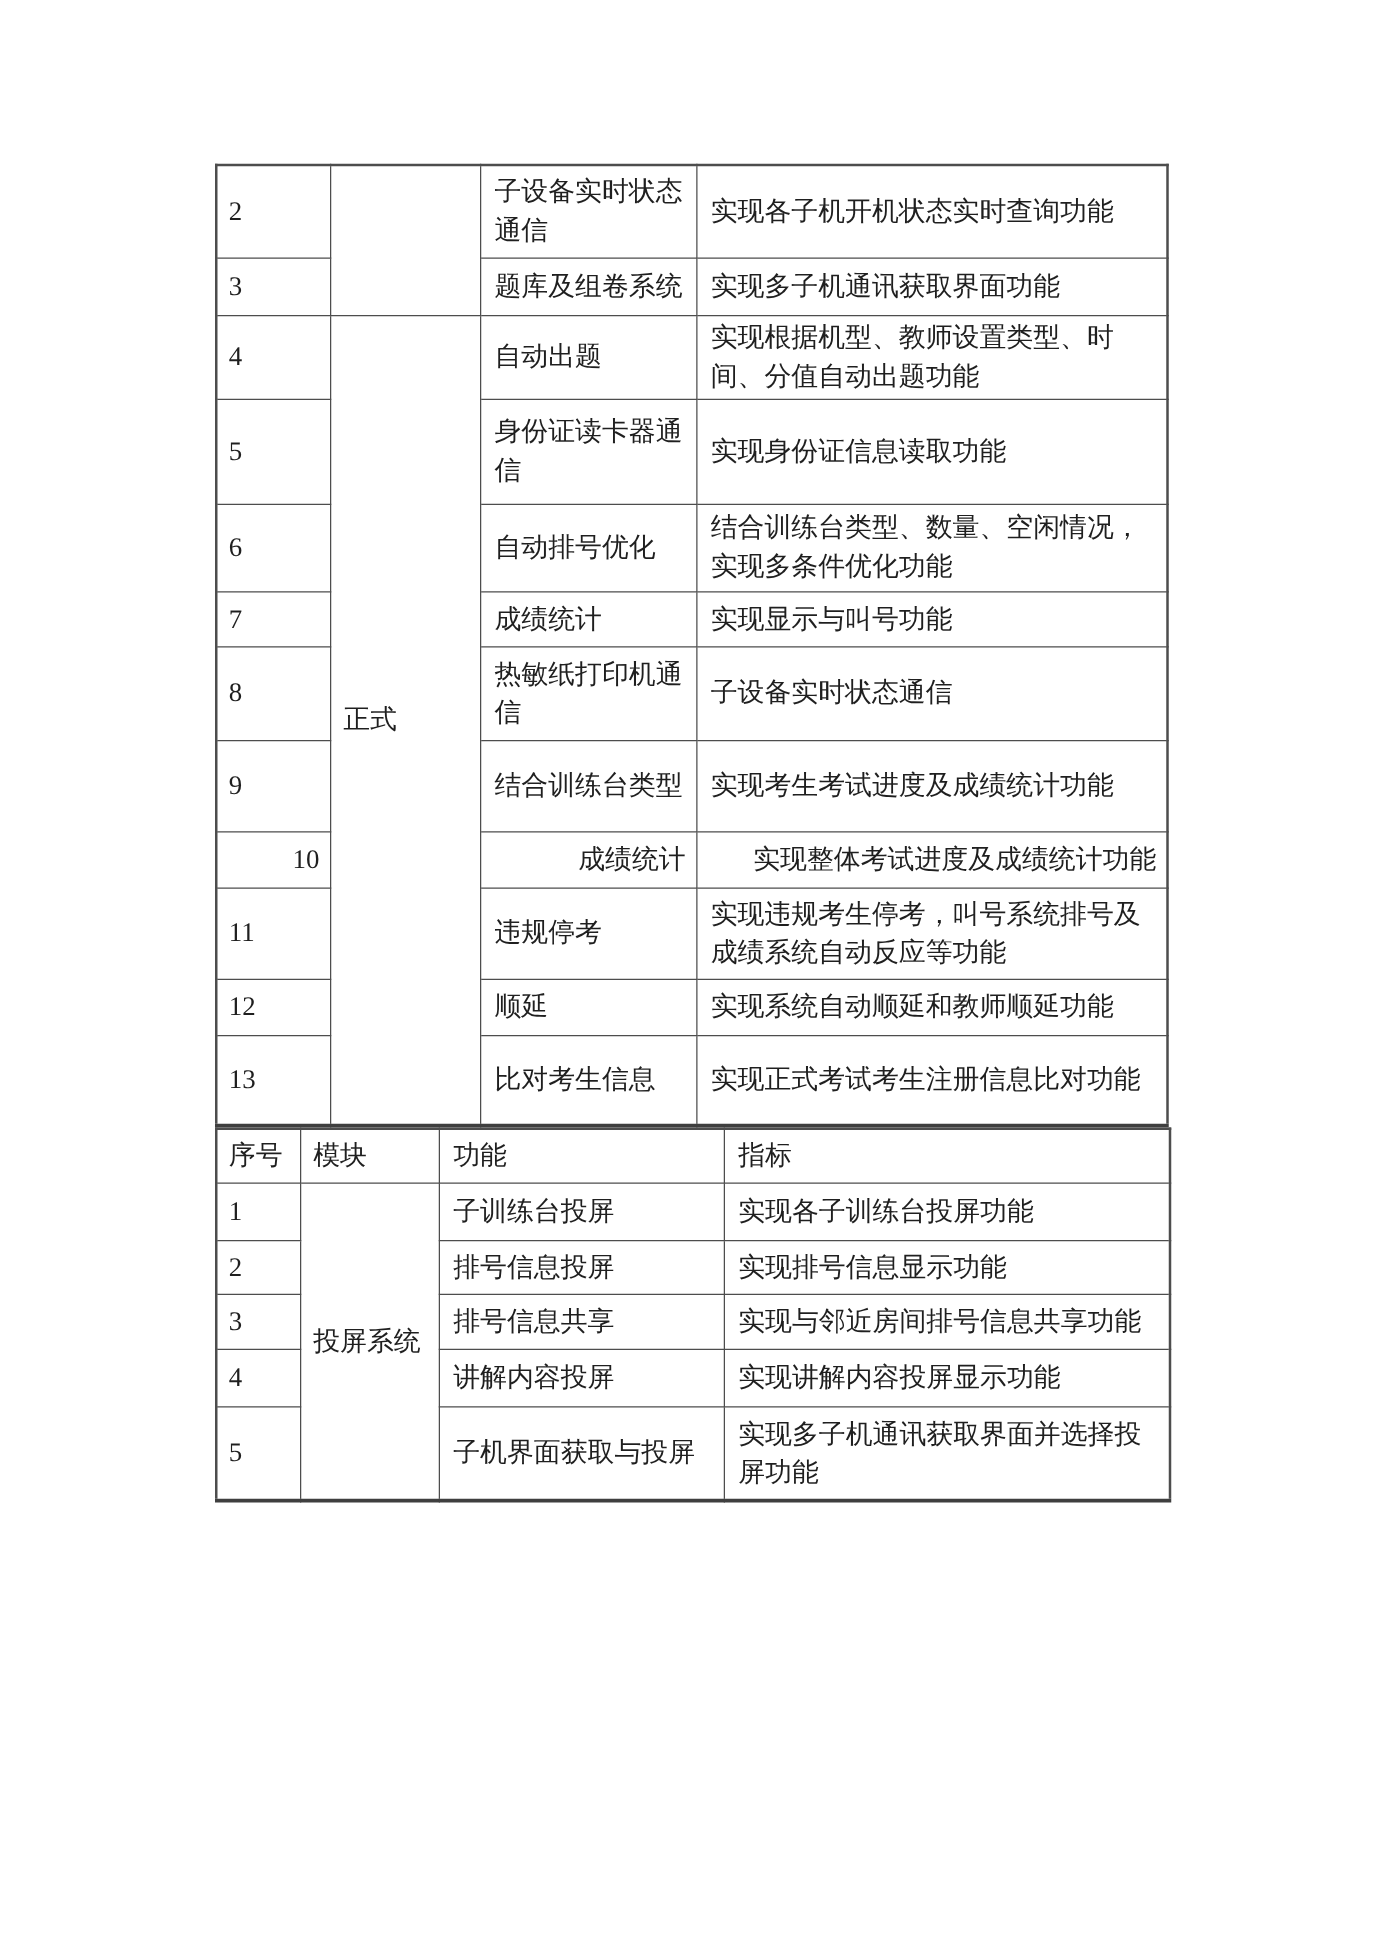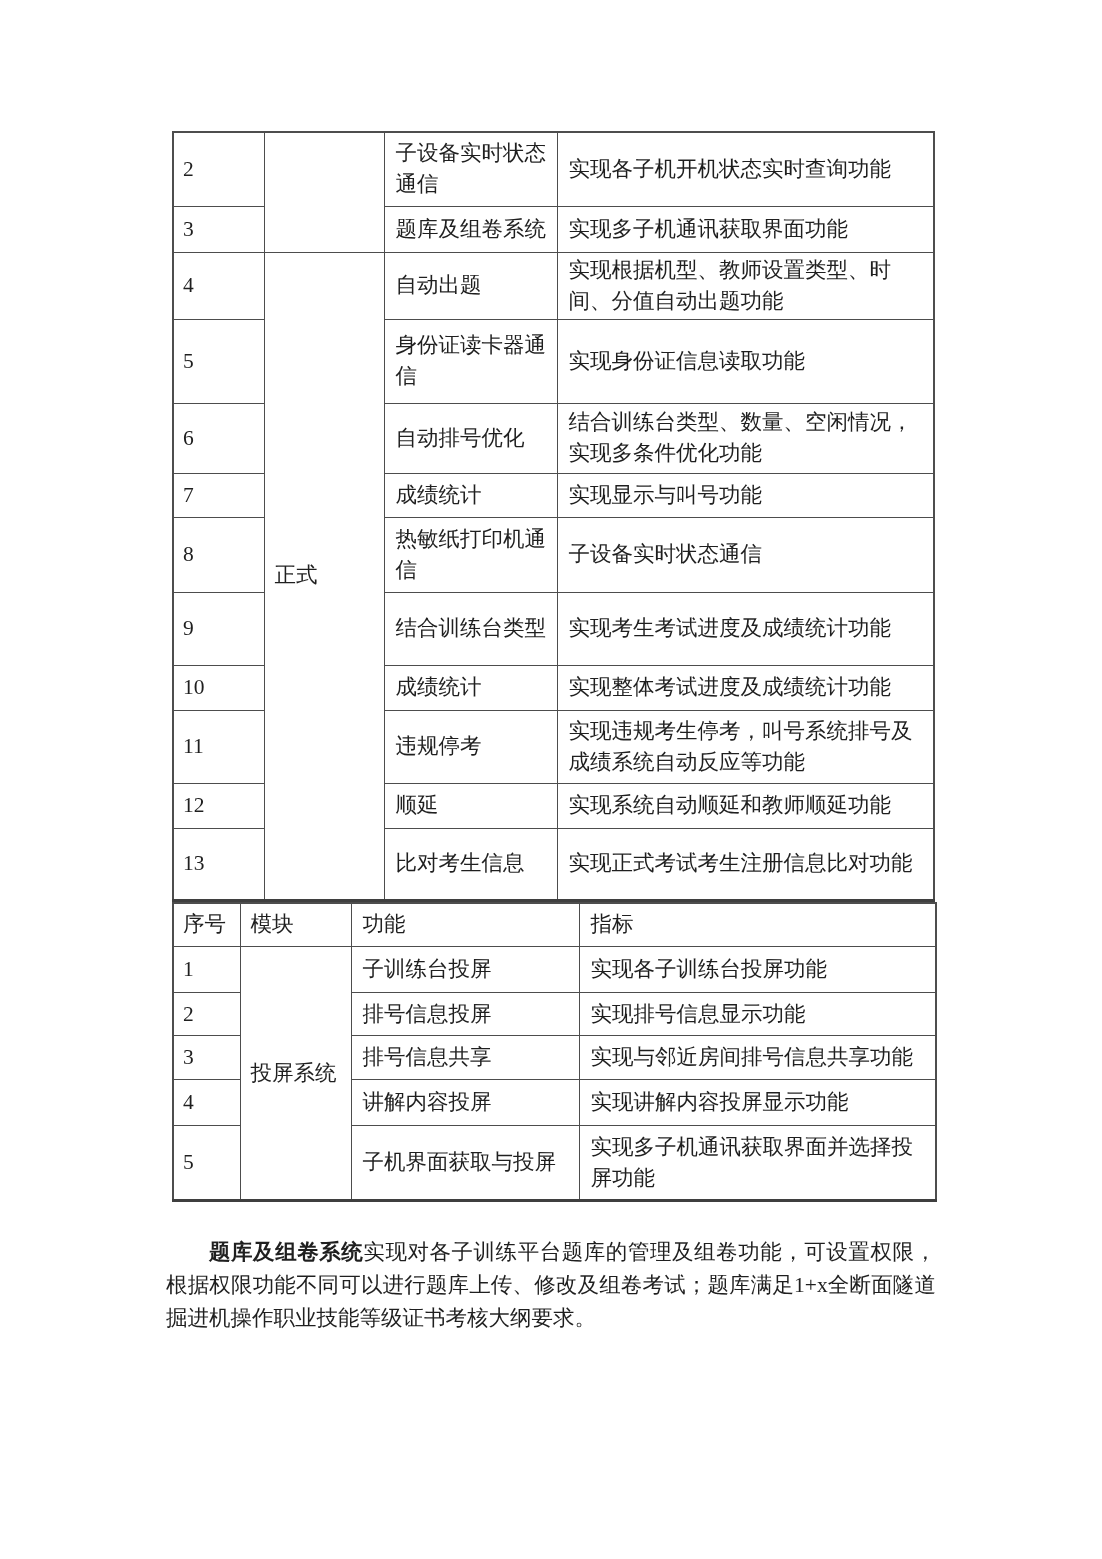--- a/index.html
+++ b/index.html
@@ -96,21 +96,21 @@
         <tr style="height: 75px;">
           <td class="c-num">8</td>
           <td class="c-fn">热敏纸打印机通信</td>
           <td class="c-ind">子设备实时状态通信</td>
         </tr>
         <tr style="height: 73px;">
           <td class="c-num">9</td>
           <td class="c-fn">结合训练台类型</td>
           <td class="c-ind">实现考生考试进度及成绩统计功能</td>
         </tr>
-        <tr style="height: 45px;">
+        <tr style="height: 45px; text-align: right;">
           <td class="c-num">10</td>
           <td class="c-fn">成绩统计</td>
           <td class="c-ind">实现整体考试进度及成绩统计功能</td>
         </tr>
         <tr style="height: 73px;">
           <td class="c-num">11</td>
           <td class="c-fn">违规停考</td>
           <td class="c-ind">实现违规考生停考，叫号系统排号及成绩系统自动反应等功能</td>
         </tr>
         <tr style="height: 45px;">
@@ -163,15 +163,14 @@
           <td class="c-ind">实现讲解内容投屏显示功能</td>
         </tr>
         <tr style="height: 75px;">
           <td class="c-num">5</td>
           <td class="c-fn">子机界面获取与投屏</td>
           <td class="c-ind">实现多子机通讯获取界面并选择投屏功能</td>
         </tr>
       </tbody>
   </table>
 
-  <p class="para" id="para2"><b>题库及组卷系统</b><span>实现对各子训练平台题库的管理及组卷功能，可设置权限，根据权限功能不同可以进行题库上传、修改及组卷考试；题库满足1+x全断面隧道掘进机操作职业技能等级证书考核大纲要求。</span></p>
 
 </div>
 
 </body></html>

